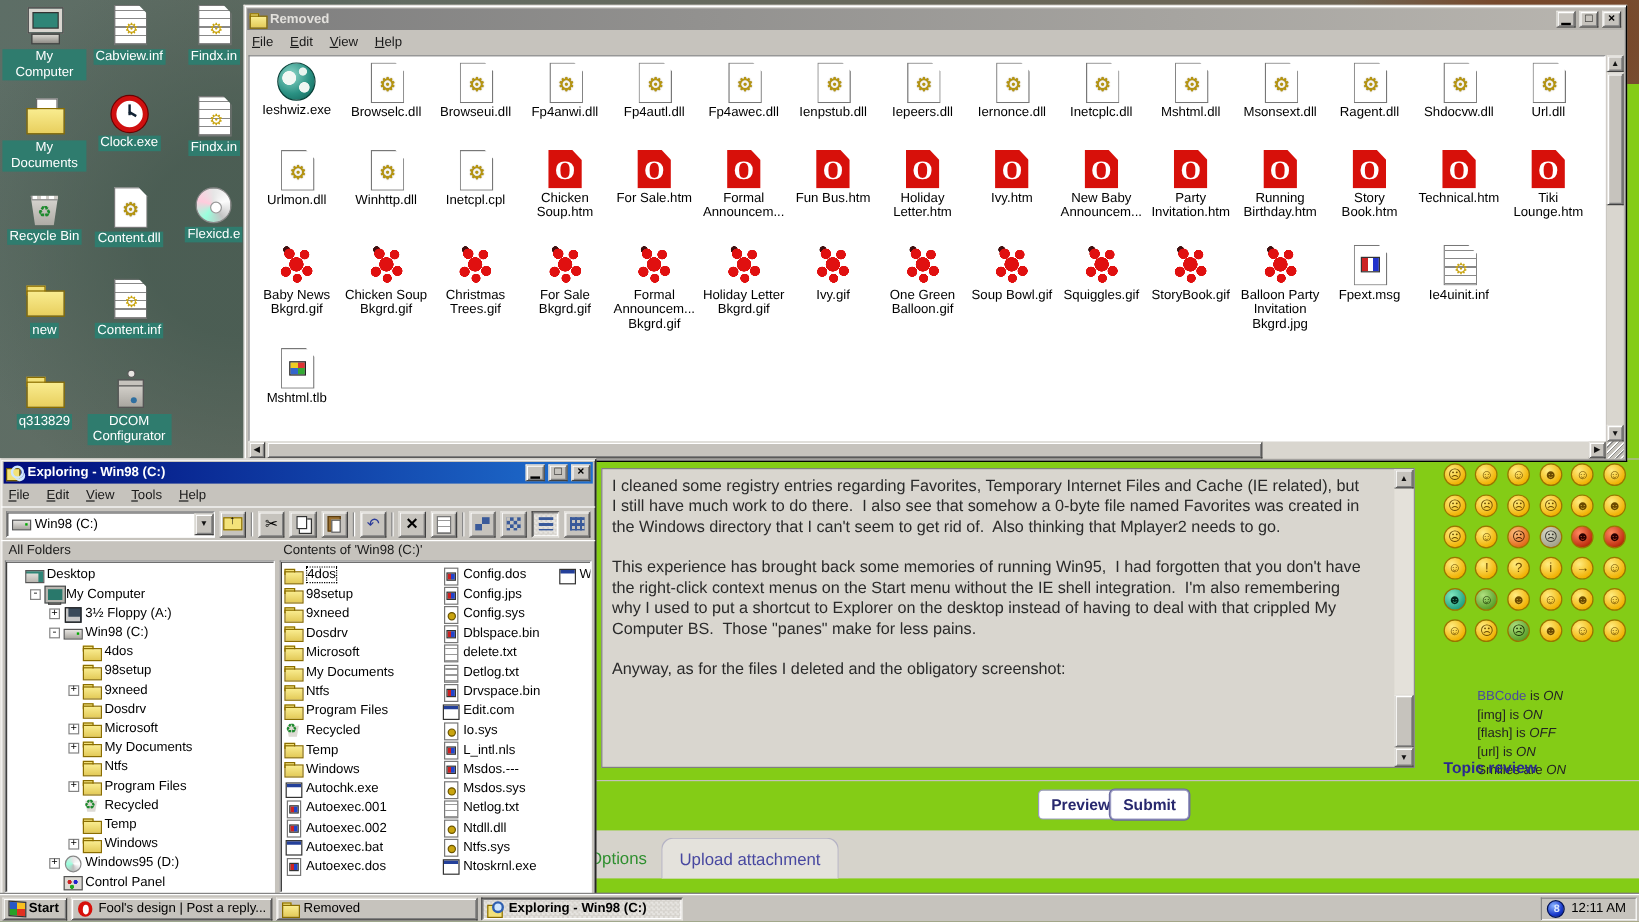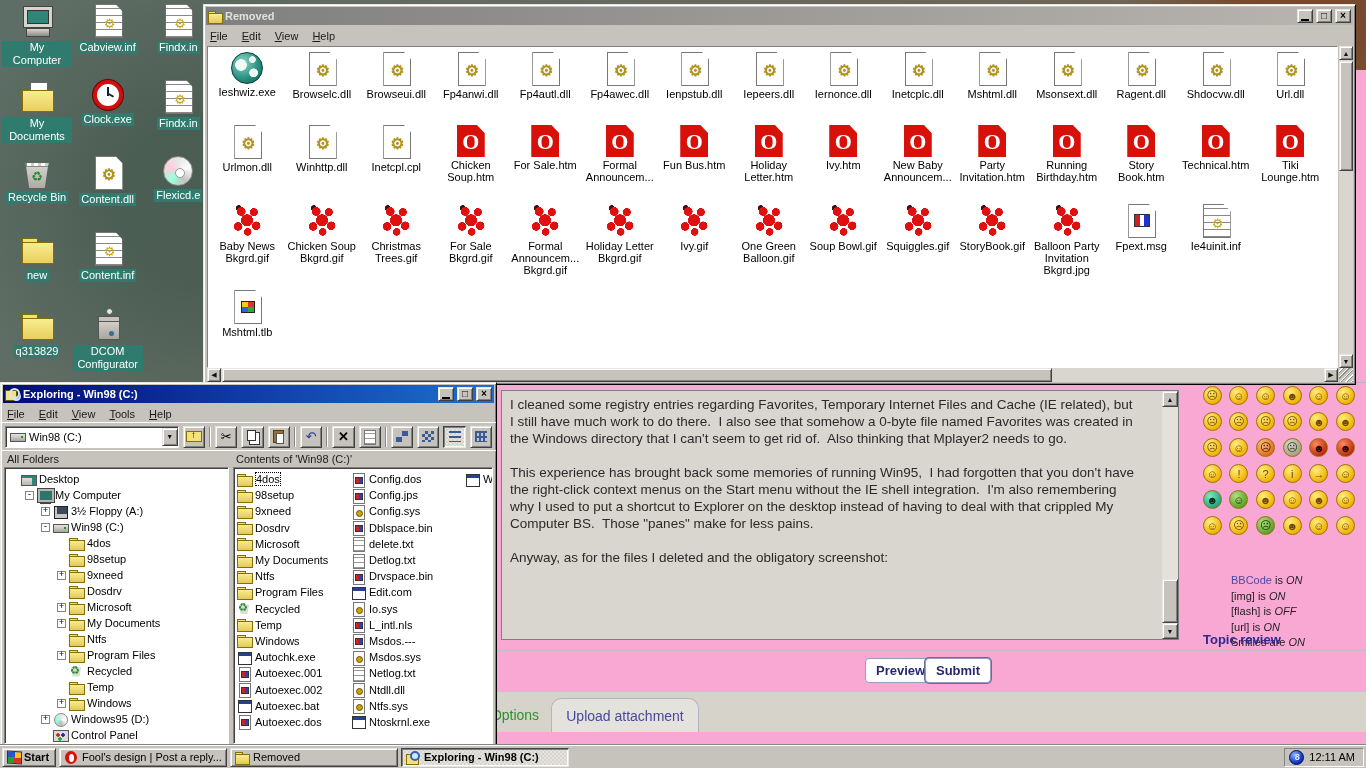--- a/index.html
+++ b/index.html
@@ -27,21 +27,21 @@
            box-shadow: inset 1px 1px 0 #808080, inset -1px -1px 0 #fff;
            background-image:repeating-conic-gradient(#e6e4e0 0 25%, #d6d3cd 0 50%); background-size:4px 4px; }
   .tbar { height:18px; margin:2px; display:flex; align-items:center; gap:3px; padding:0 2px;
           font-weight:bold; font-size:11px; }
   .tbar.active { background:linear-gradient(90deg,#000a7a,#1f6fce); color:#fff; }
   .tbar.inactive { background:linear-gradient(90deg,#7f7f7f,#b9b6b0); color:#e2e0dc; }
   .tbar .sp { flex:1; }
   .cap { width:16px; height:14px; display:flex; align-items:center; justify-content:center;
          font-size:10px; font-weight:bold; color:#000; font-family:"Liberation Mono",monospace; }
   .cap.minb span{ display:block; width:8px; height:0; border-bottom:2px solid #000; margin-top:7px;}
-  .menu { display:flex; gap:14px; padding:2px 6px; height:17px; align-items:center; color:#1a1a1a; }
+  .menu { display:flex; gap:14px; padding:2px 6px; height:17px; align-items:flex-start; color:#1a1a1a; }
   .mitem::first-letter { text-decoration:underline; }
 
   
   .bigicon { width:34px; height:34px; position:relative; display:block; }
   .bigicon.gear::before, .bigicon.infdoc::before, .bigicon.msgic::before, .bigicon.tlbic::before {
      content:""; position:absolute; left:4px; top:0; width:26px; height:32px; background:#fff;
      border:1px solid #777; clip-path:polygon(0 0, 74% 0, 100% 22%, 100% 100%, 0 100%); }
   .bigicon.infdoc::before {
      background:repeating-linear-gradient(#fff 0 3px, #888 3px 4px, #fff 4px 7px); background-clip:padding-box; }
   .bigicon.gear::after { content:"⚙"; position:absolute; left:11px; top:9px; font-size:16px; color:#b8960c;
@@ -209,24 +209,24 @@
   #treepane { left:3px; top:84px; width:225px; bottom:3px; }
   #listpane { left:232px; top:84px; right:3px; bottom:3px; }
   .trow { display:flex; align-items:center; gap:3px; height:16px; }
   .tg { width:9px; height:9px; border:1px solid #848484; background:#fff; font-size:9px; line-height:7px;
      text-align:center; visibility:hidden; flex:none; font-family:"Liberation Mono",monospace; }
   .tg.show { visibility:visible; }
   .d0{padding-left:4px;} .d1{padding-left:20px;} .d2{padding-left:36px;} .d3{padding-left:52px;}
   .lcol { position:absolute; top:3px; }
   .lrow { display:flex; align-items:center; gap:3px; height:16.2px; }
   .llabel.sel { border:1px dotted #000; }
-  #lc1 { left:3px; width:112px; } #lc2 { left:117px; width:112px;text-align:right; } #lc3 { left:231px; width:40px; }
+  #lc1 { left:3px; width:112px; } #lc2 { left:134px; width:112px;text-align:right; } #lc3 { left:231px; width:40px; }
 
   
-  #browser { left:490px; top:70px; width:876px; height:674px; background:#f9a8d4; overflow:hidden;
+  #browser { left:490px; top:70px; width:876px; height:674px; background:#84cc16; overflow:hidden;
      z-index:10; border-left:1px solid #aaa; }
   #postarea { position:absolute; left:10px; top:320px; width:678px; height:250px; background:#d9d6cf;
      border:1px solid #7f7f7f; color:#2a2a2a; font-size:13.5px; line-height:17px; padding:5px 24px 5px 8px;
      white-space:pre-wrap; overflow:hidden; }
   #post-sb { position:absolute; left:671px; top:321px; width:16px; height:248px; background:#e4e1da; }
   #smilies { position:absolute; left:708px; top:316px; width:160px; display:grid;
      grid-template-columns:repeat(6,1fr); row-gap:7px; justify-items:center; }
   .sm { width:19px; height:19px; border-radius:50%; display:flex; align-items:center; justify-content:center;
      font-size:11px; color:#6b4a00; border:1px solid #9a7400;
      background:radial-gradient(circle at 35% 30%, #ffec80, #f0b000 75%, #c88a00); }

